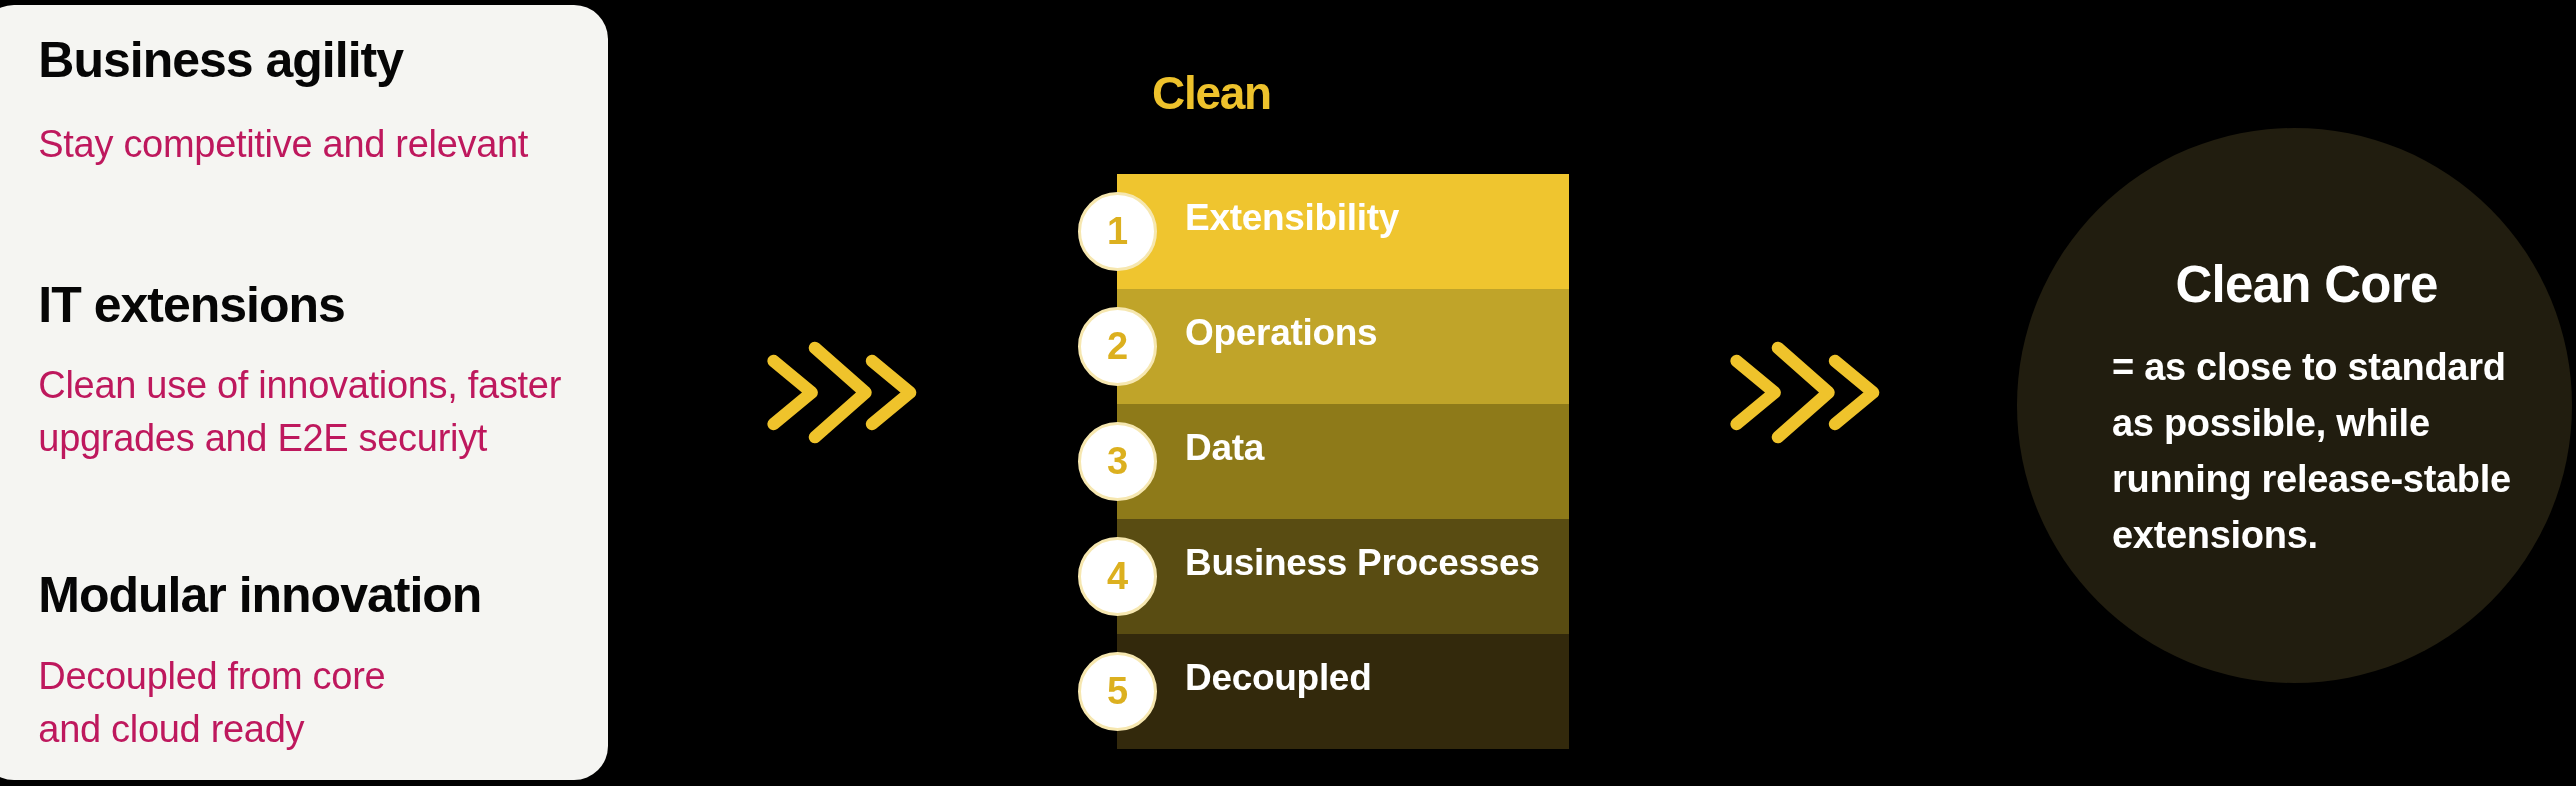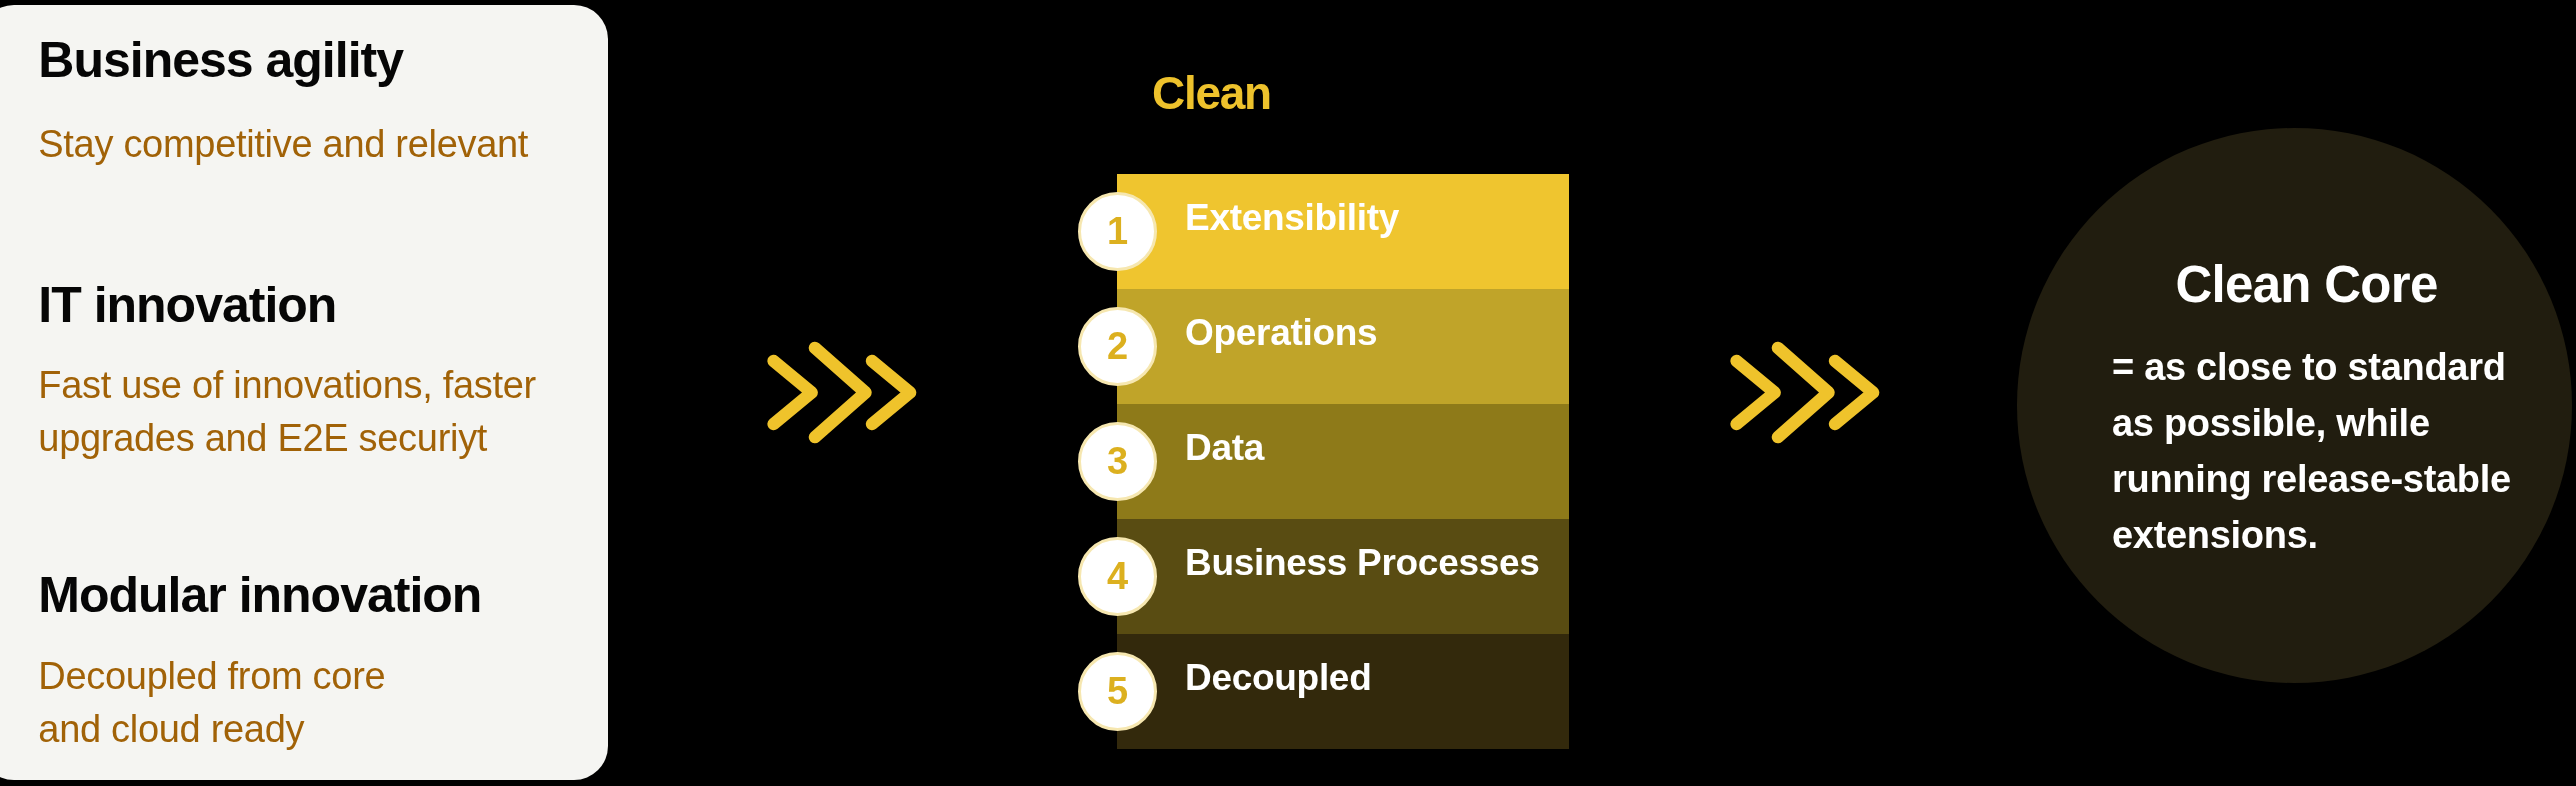--- a/index.html
+++ b/index.html
@@ -14,21 +14,21 @@
   .card{
     position:absolute;left:-19.7px;top:5.2px;width:628px;height:775px;
     background:#F5F5F2;border-radius:34px;
   }
   .card h3{
     position:absolute;left:58px;margin:0;width:544px;
     font-size:50px;font-weight:700;letter-spacing:-1px;color:#060606;
   }
   .card p{
     position:absolute;left:58px;margin:0;width:551px;
-    font-size:38px;font-weight:400;letter-spacing:-0.3px;color:#a16207;
+    font-size:38px;font-weight:400;letter-spacing:-0.3px;color:#be185d;
     line-height:53px;white-space:pre-line;
   }
   .h1{top:26px;} .p1{top:113px;}
   .h2{top:271px;} .p2{top:354px;}
   .h3{top:561px;} .p3{top:645px;}
 
   
   .chev{position:absolute;width:151px;height:105px;top:340px;}
   .chev.g1{left:767px;}
   .chev.g2{left:1730px;}
@@ -68,22 +68,22 @@
   }
 </style>
 </head>
 <body>
 
 <div class="stage">
 
   <section class="card">
     <h3 class="h1">Business agility</h3>
     <p class="p1">Stay competitive and relevant</p>
-    <h3 class="h2">IT innovation</h3>
-    <p class="p2">Fast use of innovations, faster
+    <h3 class="h2">IT extensions</h3>
+    <p class="p2">Clean use of innovations, faster
 upgrades and E2E securiyt</p>
     <h3 class="h3">Modular innovation</h3>
     <p class="p3">Decoupled from core
 and cloud ready</p>
   </section>
 
   <svg class="chev g1" viewBox="0 0 230 160">
     <polyline points="10,32 68,80 10,128"></polyline>
     <polyline points="73,12 150,80 73,148"></polyline>
     <polyline points="160,32 218,80 160,128"></polyline>

